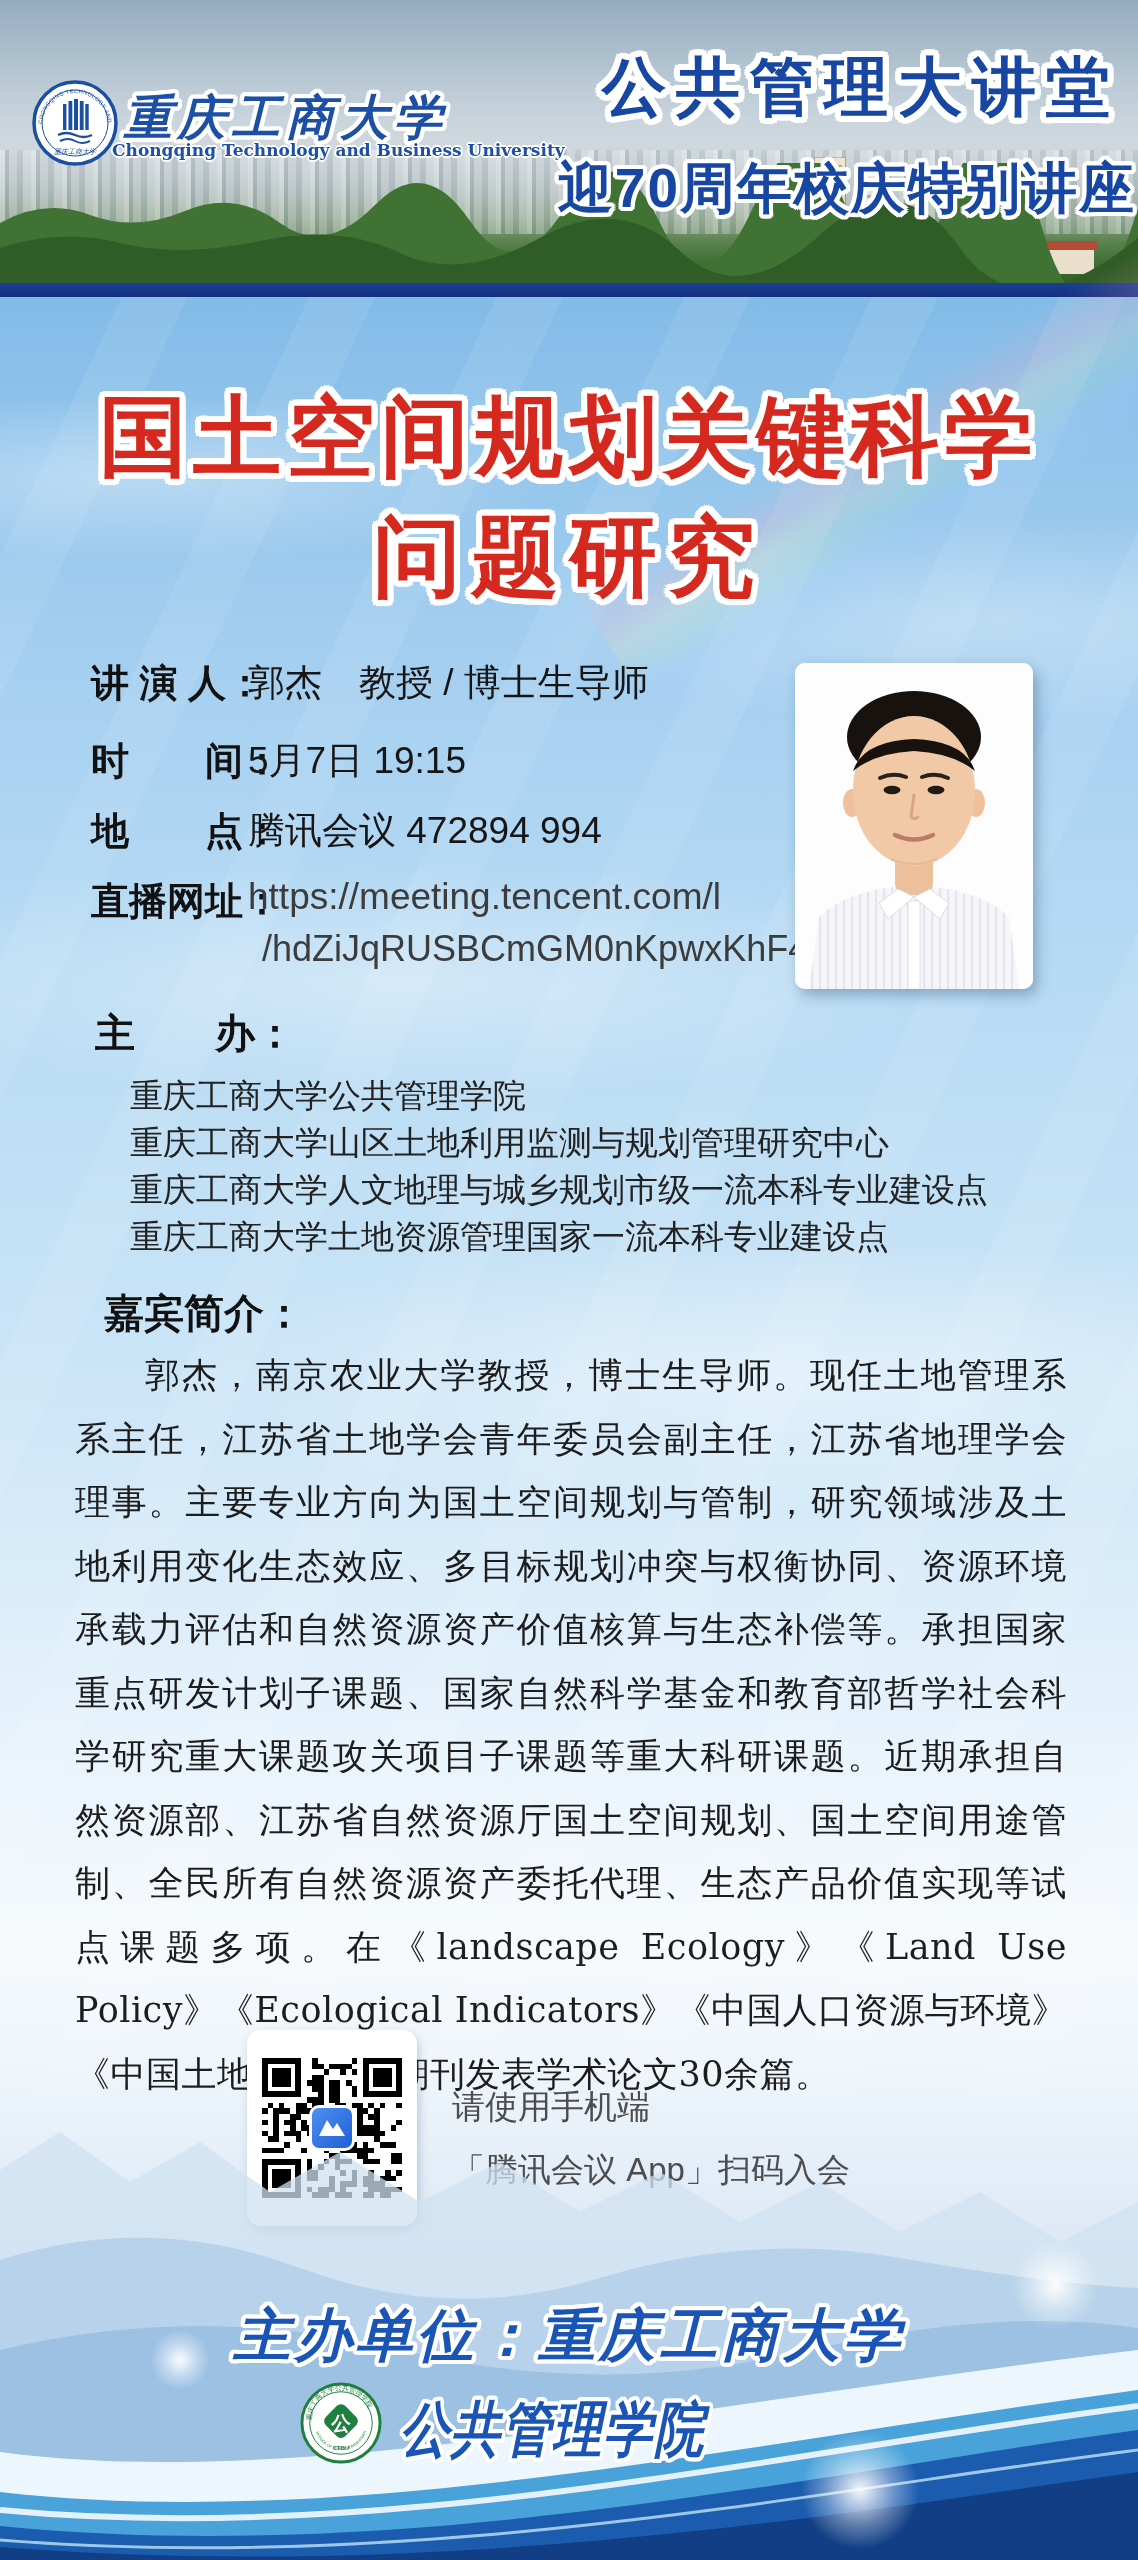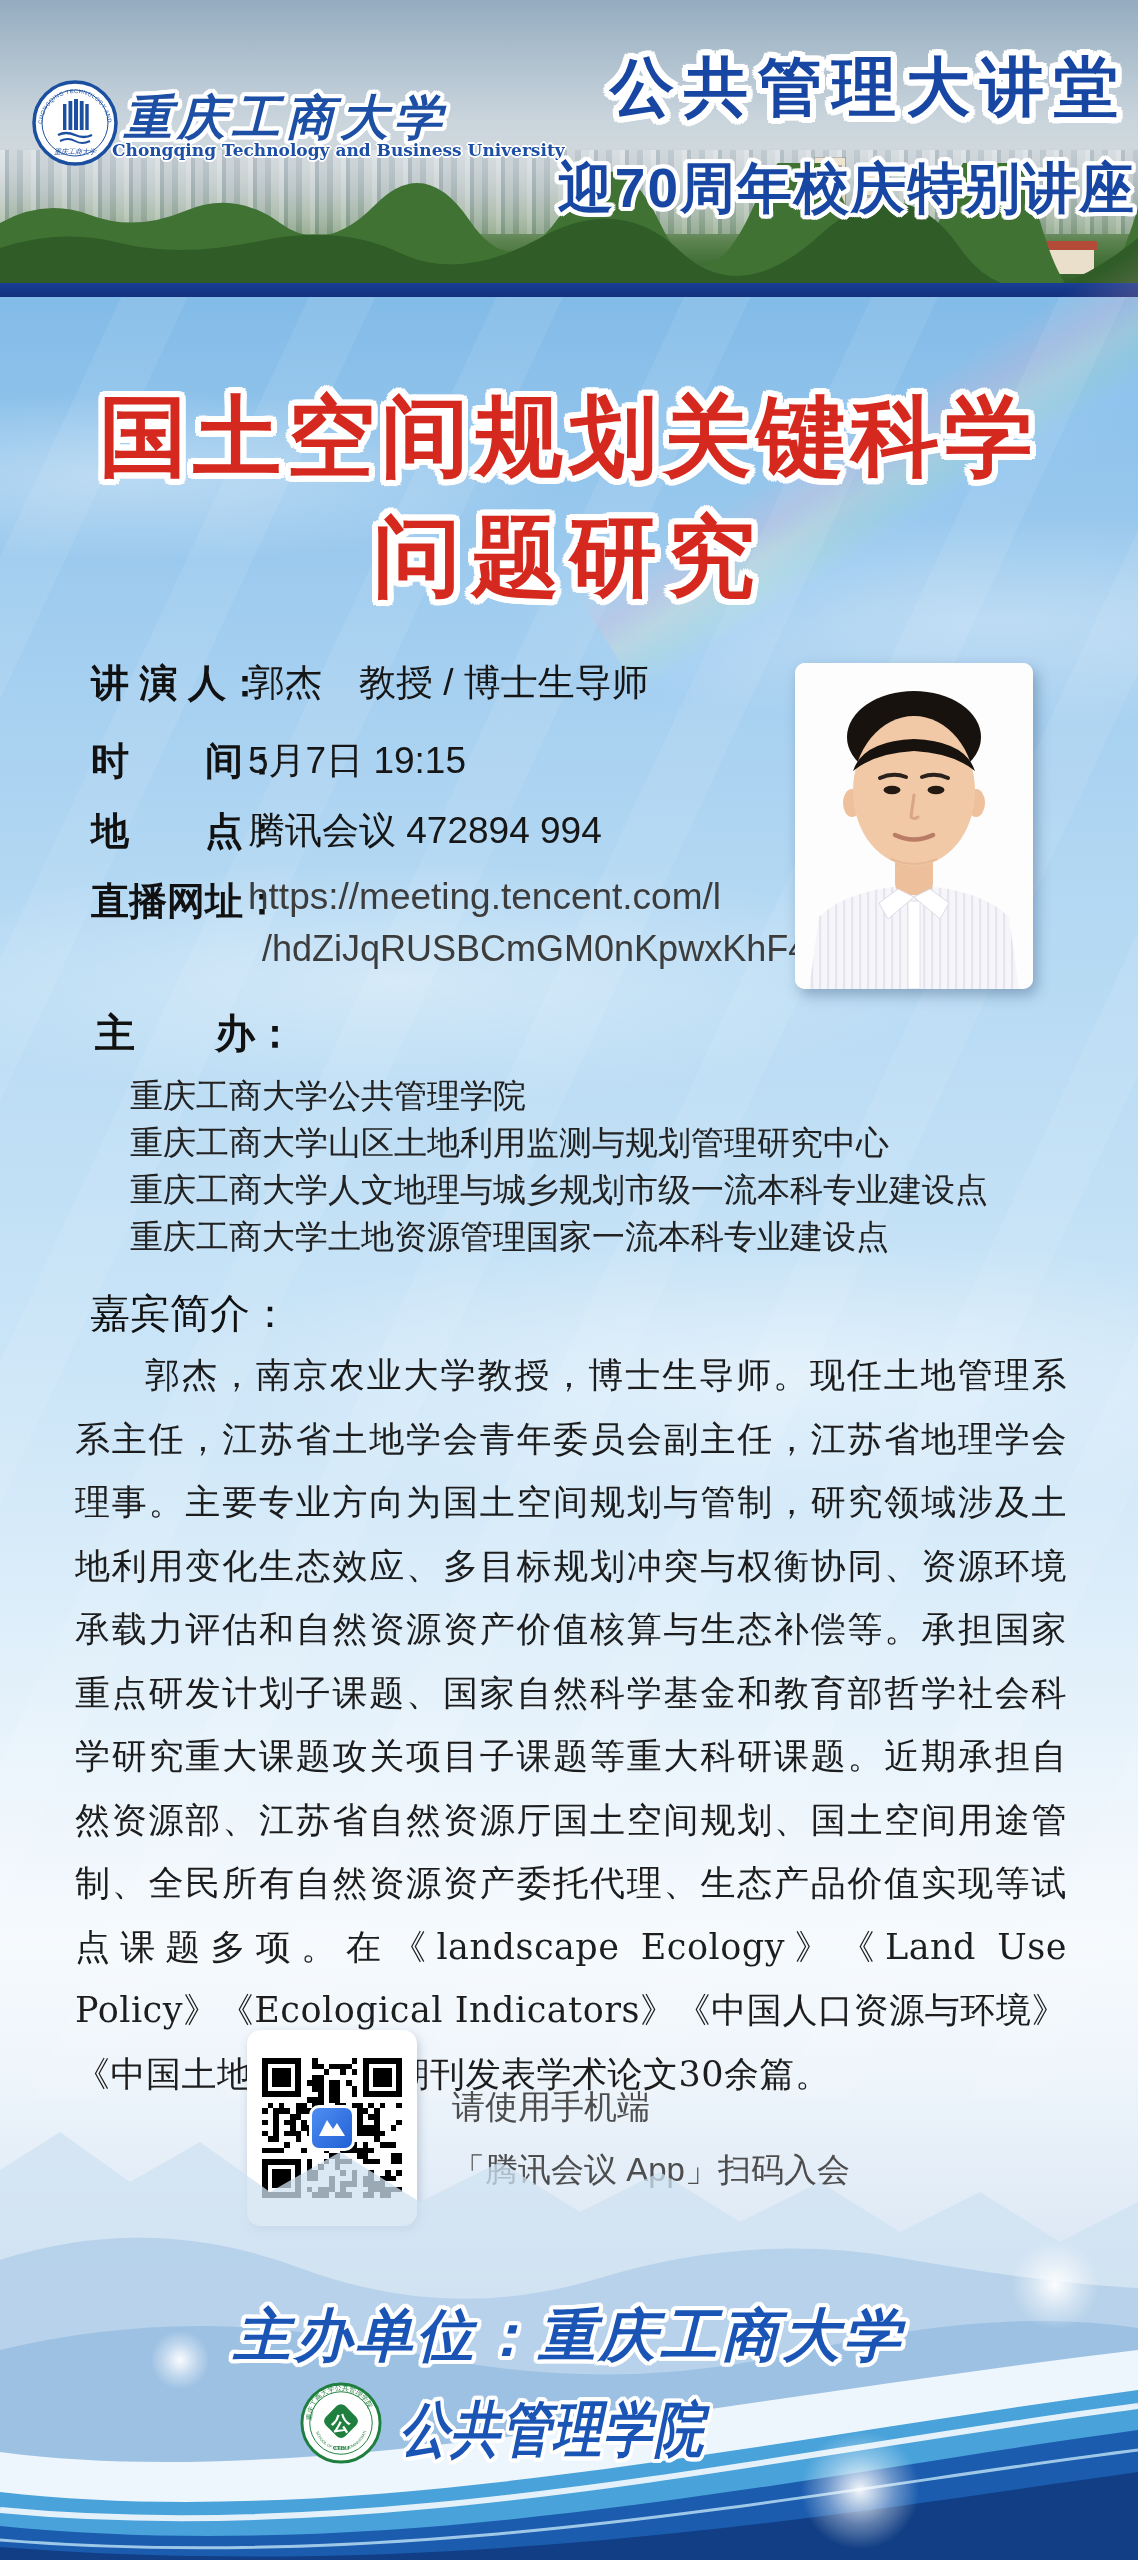--- a/index.html
+++ b/index.html
@@ -27,21 +27,21 @@
   .tower::before { content:''; position:absolute; inset:3px; background:repeating-linear-gradient(0deg, rgba(110,120,130,.5) 0 3px, transparent 3px 7px); }
   .house { position:absolute; background:#e9dfca; }
   .house::before { content:''; position:absolute; left:-3px; right:-3px; top:-9px; height:9px; background:#b44a38; border-radius:2px 2px 0 0; }
   .trees-svg { position:absolute; left:0; bottom:0; width:1138px; height:120px; }
   .divider-bar { position:absolute; left:0; top:283px; width:1138px; height:14px; background:linear-gradient(180deg,#1a3f96,#12307c); }
 
   
   .univ-logo { position:absolute; left:32px; top:80px; width:86px; height:86px; }
   .univ-cn { position:absolute; left:124px; top:86px; font-size:48px; font-weight:bold; letter-spacing:6px; color:#1d4fa5; font-family:"DejaVu Serif", serif; font-style:italic; }
   .univ-en { position:absolute; left:112px; top:140px; font-size:17px; font-weight:bold; color:#1d4fa5; font-family:"DejaVu Serif", serif; }
-  .series-title { position:absolute; right:10px; top:44px; font-size:64px; font-weight:bold; letter-spacing:10px; color:#1747a3; white-space:nowrap; }
+  .series-title { position:absolute; right:18px; top:44px; font-size:64px; font-weight:bold; letter-spacing:10px; color:#1747a3; white-space:nowrap; }
   .series-sub { position:absolute; right:2px; top:152px; font-size:55px; font-weight:bold; letter-spacing:2px; color:#1747a3; white-space:nowrap; }
 
   
   .sky-fx { position:absolute; left:0; top:297px; width:1138px; height:1800px; pointer-events:none;
     background:
       radial-gradient(ellipse 620px 120px at 12% 10%, rgba(255,255,255,.35), transparent 70%),
       radial-gradient(ellipse 700px 150px at 88% 18%, rgba(255,255,255,.30), transparent 70%),
       radial-gradient(ellipse 820px 170px at 35% 38%, rgba(255,255,255,.38), transparent 70%),
       radial-gradient(ellipse 900px 200px at 70% 60%, rgba(255,255,255,.45), transparent 70%),
       repeating-linear-gradient(115deg, transparent 0 110px, rgba(255,255,255,.08) 110px 170px);
@@ -64,21 +64,21 @@
   .url2 { position:absolute; left:262px; top:928px; font-size:36px; color:#3c3c3c; white-space:nowrap; }
 
   
   .portrait { position:absolute; left:795px; top:663px; width:238px; height:326px; border-radius:10px; overflow:hidden; background:#fdfdfd; box-shadow:4px 6px 14px rgba(30,60,100,.35); }
 
   
   .org-heading { position:absolute; left:95px; top:1006px; font-size:40px; font-weight:bold; color:#111; white-space:nowrap; }
   .org-list { position:absolute; left:130px; top:1072px; font-family:"DejaVu Serif", serif; font-size:33px; color:#222; line-height:47px; white-space:nowrap; }
 
   
-  .bio-heading { position:absolute; left:90px; top:1286px; font-size:40px; font-weight:normal; color:#111; white-space:nowrap; }
+  .bio-heading { position:absolute; left:104px; top:1286px; font-size:40px; font-weight:bold; color:#111; white-space:nowrap; }
   .bio-paragraph { position:absolute; left:75px; top:1344px; width:992px; font-family:"DejaVu Serif", serif; font-size:35px; line-height:63.5px; color:#1d1d1d; text-align:justify; text-indent:2em; letter-spacing:.5px; }
 
   
   .qr-card { position:absolute; left:247px; top:2030px; width:170px; height:196px; background:#fff; border-radius:14px; box-shadow:2px 4px 10px rgba(40,70,110,.25); }
   .qr-grid { position:absolute; left:15px; top:28px; width:140px; height:140px; display:grid; grid-template-columns:repeat(25,1fr); grid-template-rows:repeat(25,1fr); }
   .qr-grid div.b { background:#000; }
   .qr-finder { position:absolute; width:39px; height:39px; border:6px solid #000; box-sizing:border-box; background:#fff; }
   .qr-finder::after { content:''; position:absolute; inset:4px; background:#000; }
   .qf-tl { left:15px; top:28px; } .qf-tr { right:15px; top:28px; } .qf-bl { left:15px; bottom:28px; }
   .qr-logo { position:absolute; left:50%; top:50%; transform:translate(-50%,-50%); width:46px; height:46px; background:linear-gradient(135deg,#4e8ef2,#2160d4); border-radius:10px; border:3px solid #fff; box-sizing:border-box; }

